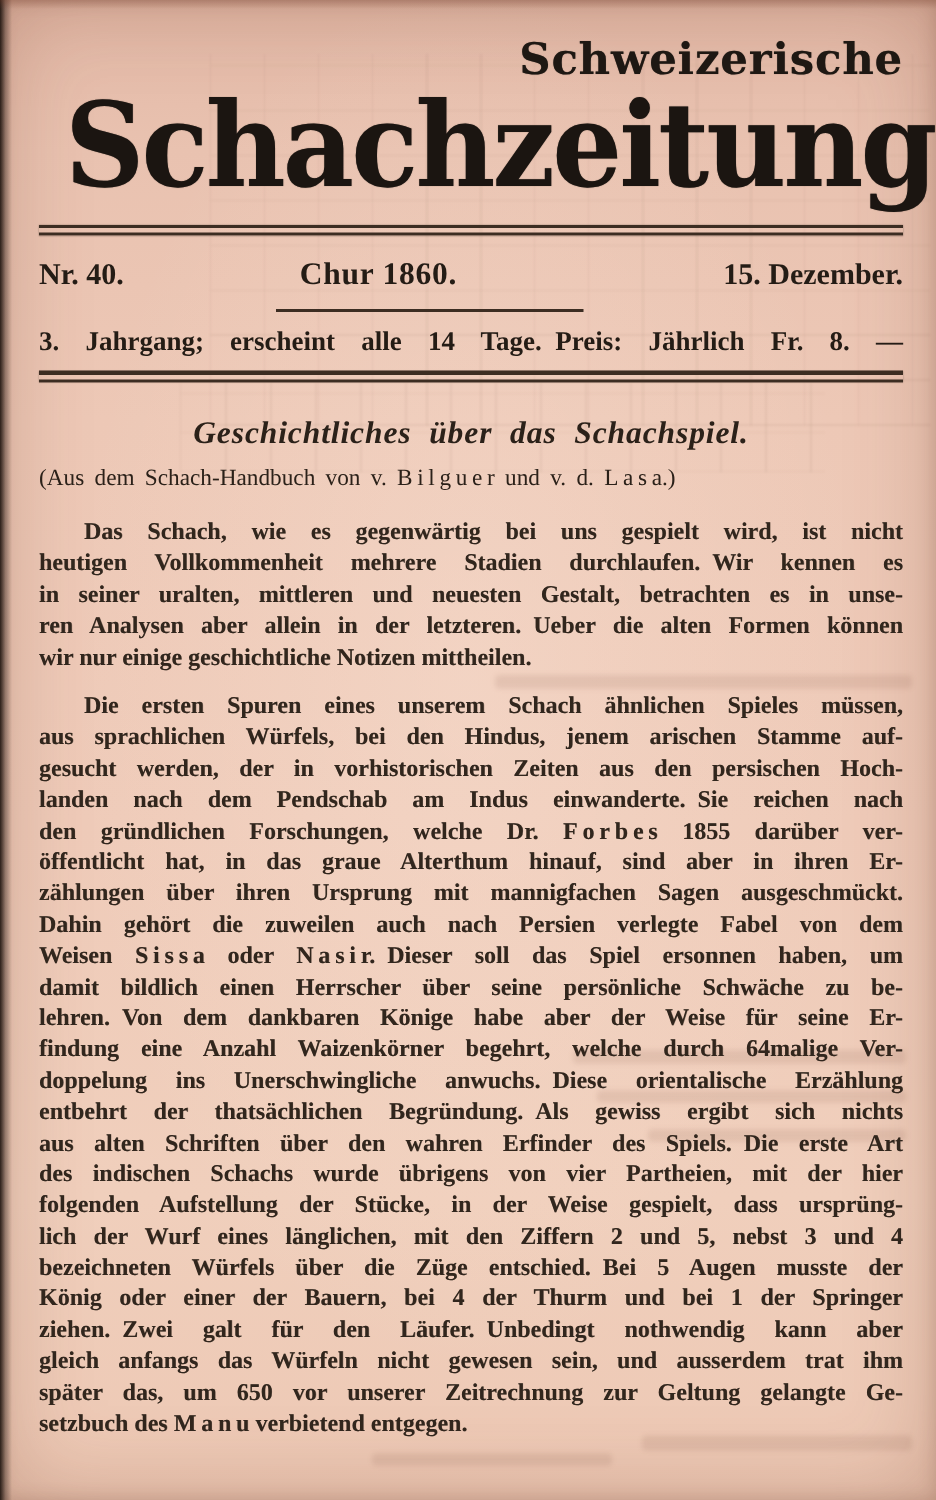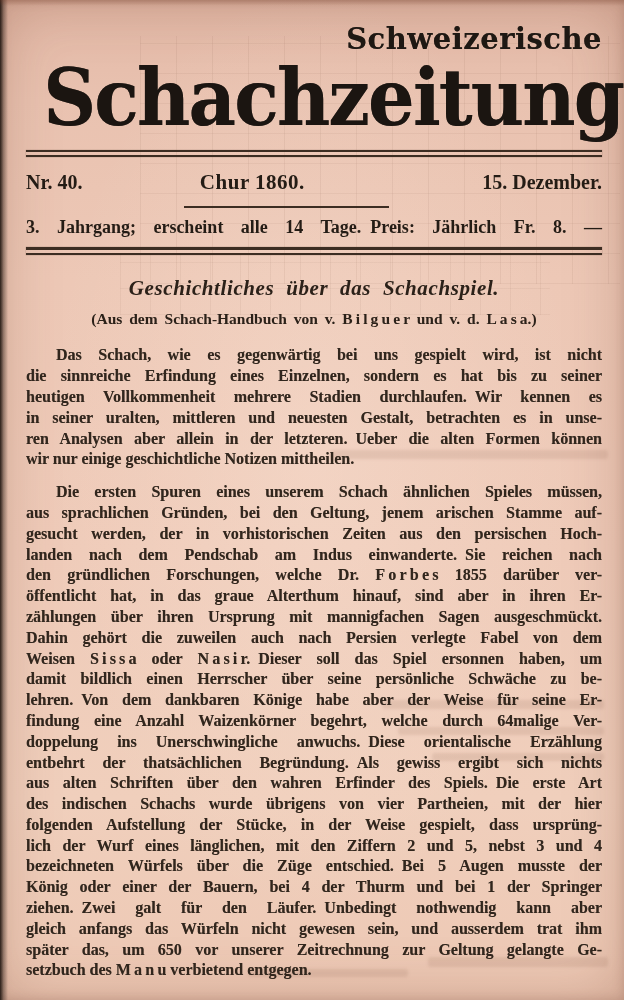--- a/index.html
+++ b/index.html
@@ -132,22 +132,21 @@
     text-align: center;
     font-style: italic;
     font-weight: bold;
     font-size: 21px;
     word-spacing: 6px;
     letter-spacing: 0.6px;
     color: #2b2119;
   }
   .article-source {
     margin-top: 9px;
-    text-align: center;
-    font-weight: bold;
+    font-weight: normal;
     font-size: 15.5px;
     word-spacing: 3px;
     color: #2b2119;
   }
   .body-text {
     margin-top: 17px;
     font-size: 16px;
     line-height: 20.8px;
     font-weight: bold;
     color: #31261d;
@@ -194,29 +193,28 @@
       <div class="rule-double rule-bottom"></div>
     </header>
 
     <article>
       <div class="article-title">Geschichtliches über das Schachspiel.</div>
       <div class="article-source">(Aus dem Schach-Handbuch von v. B i l g u e r und v. d. L a s a.)</div>
 
       <div class="body-text">
         <div class="paragraph">
             <div class="bline firstline">Das Schach, wie es gegenwärtig bei uns gespielt wird, ist nicht</div>
-            <div class="bline">die sinnreiche Erfindung eines Einzelnen, sondern es hat bis zu seiner</div>
             <div class="bline">heutigen Vollkommenheit mehrere Stadien durchlaufen. Wir kennen es</div>
             <div class="bline">in seiner uralten, mittleren und neuesten Gestalt, betrachten es in unse-</div>
             <div class="bline">ren Analysen aber allein in der letzteren. Ueber die alten Formen können</div>
             <div class="bline lastline">wir nur einige geschichtliche Notizen mittheilen.</div>
           </div>
         <div class="paragraph">
             <div class="bline firstline">Die ersten Spuren eines unserem Schach ähnlichen Spieles müssen,</div>
-            <div class="bline">aus sprachlichen Gründen, bei den Geltung, jenem arischen Stamme auf-</div>
+            <div class="bline">aus sprachlichen Würfels, bei den Hindus, jenem arischen Stamme auf-</div>
             <div class="bline">gesucht werden, der in vorhistorischen Zeiten aus den persischen Hoch-</div>
             <div class="bline">landen nach dem Pendschab am Indus einwanderte. Sie reichen nach</div>
             <div class="bline">den gründlichen Forschungen, welche Dr. F o r b e s 1855 darüber ver-</div>
             <div class="bline">öffentlicht hat, in das graue Alterthum hinauf, sind aber in ihren Er-</div>
             <div class="bline">zählungen über ihren Ursprung mit mannigfachen Sagen ausgeschmückt.</div>
             <div class="bline">Dahin gehört die zuweilen auch nach Persien verlegte Fabel von dem</div>
             <div class="bline">Weisen S i s s a oder N a s i r. Dieser soll das Spiel ersonnen haben, um</div>
             <div class="bline">damit bildlich einen Herrscher über seine persönliche Schwäche zu be-</div>
             <div class="bline">lehren. Von dem dankbaren Könige habe aber der Weise für seine Er-</div>
             <div class="bline">findung eine Anzahl Waizenkörner begehrt, welche durch 64malige Ver-</div>

